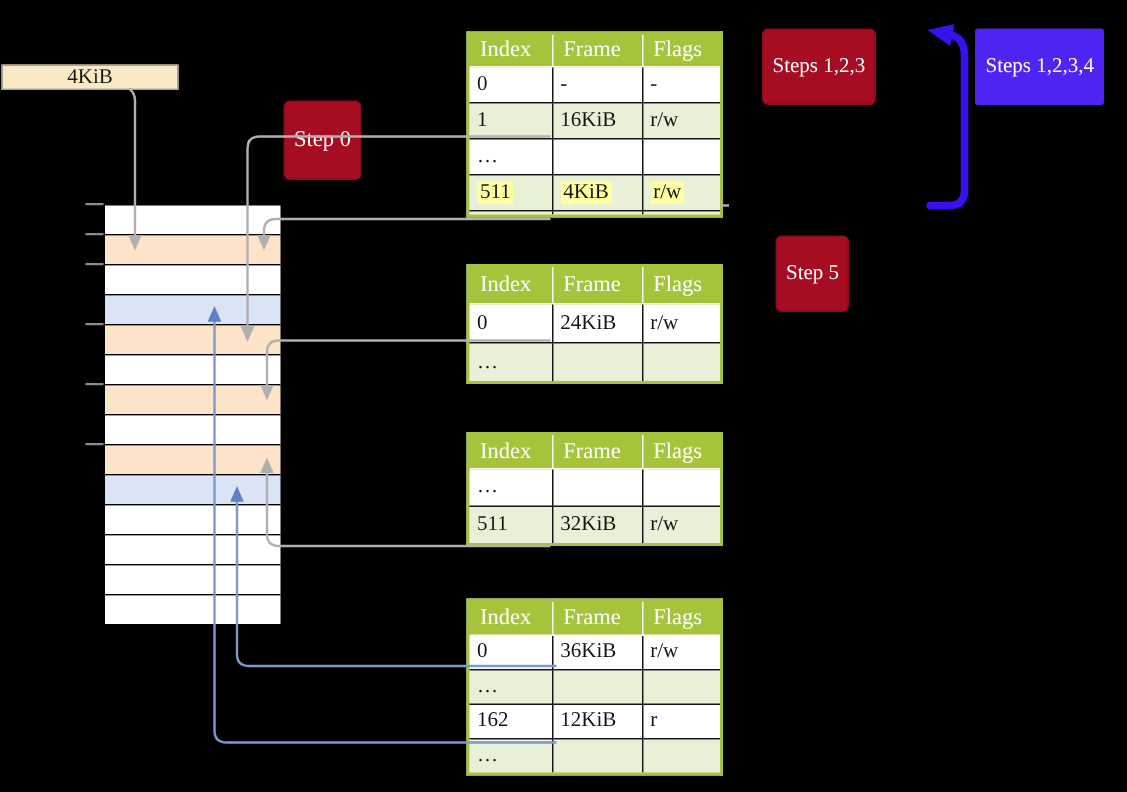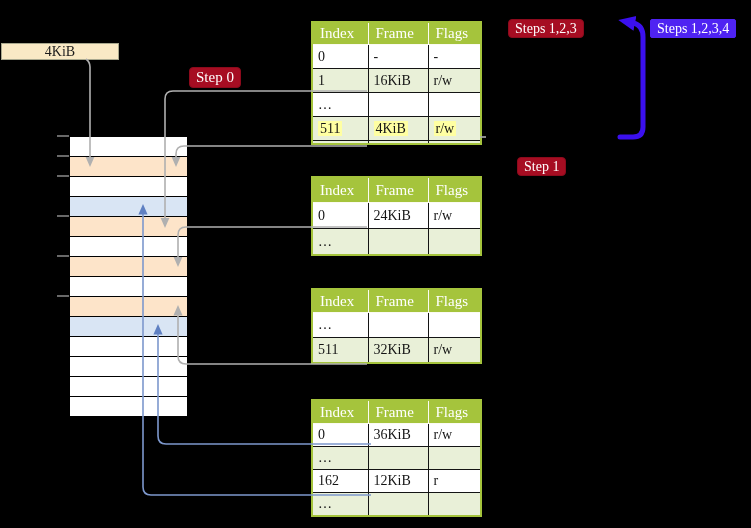--- a/index.html
+++ b/index.html
@@ -6,21 +6,21 @@
   #stage{position:relative;width:751px;height:528px;background:#000;
          font-family:"Liberation Serif","DejaVu Serif",serif;overflow:hidden;}
 
   
   #box4kib{position:absolute;left:1px;top:43px;width:116px;height:15px;
            background:#f9e9c5;border:1px solid #a8a88e;color:#1a1a1a;
            font-size:14px;text-align:center;line-height:15px;}
 
   
   .badge{position:absolute;color:#fff;font-size:14px;line-height:17px;
-         padding:0 6px;white-space:nowrap;}
+         padding:16px 6px;white-space:nowrap;}
   .badge.red{background:#a60d22;border:1px solid #8c0a1c;border-radius:4px;}
   .badge.blue{background:#4f23f2;border:1px solid #4f23f2;border-radius:2px;text-align:right;}
   #badge-step0{left:189px;top:43px;font-size:15px;line-height:19px;margin-top:24px;}
   #badge-steps123{left:508px;top:19px;}
   #badge-steps1234{left:650px;top:19px;}
   #badge-step4{left:517px;top:157px;}
 
   
   #memory{position:absolute;left:69px;top:136px;width:117px;border:1px solid #000;}
   .mrow{height:19px;border-bottom:1px solid #000;}
@@ -49,21 +49,21 @@
 </head>
 <body>
 
 <div id="stage">
 
   <div id="box4kib">4KiB</div>
 
   <div id="badge-step0" class="badge red">Step 0</div>
   <div id="badge-steps123" class="badge red">Steps 1,2,3</div>
   <div id="badge-steps1234" class="badge blue">Steps 1,2,3,4</div>
-  <div id="badge-step4" class="badge red">Step 1</div>
+  <div id="badge-step4" class="badge red">Step 5</div>
 
   <div id="memory">
       <div class="mrow" style="background: rgb(255, 255, 255);"></div>
       <div class="mrow" style="background: rgb(253, 228, 201);"></div>
       <div class="mrow" style="background: rgb(255, 255, 255);"></div>
       <div class="mrow" style="background: rgb(217, 229, 244);"></div>
       <div class="mrow" style="background: rgb(253, 228, 201);"></div>
       <div class="mrow" style="background: rgb(255, 255, 255);"></div>
       <div class="mrow" style="background: rgb(253, 228, 201);"></div>
       <div class="mrow" style="background: rgb(255, 255, 255);"></div>

